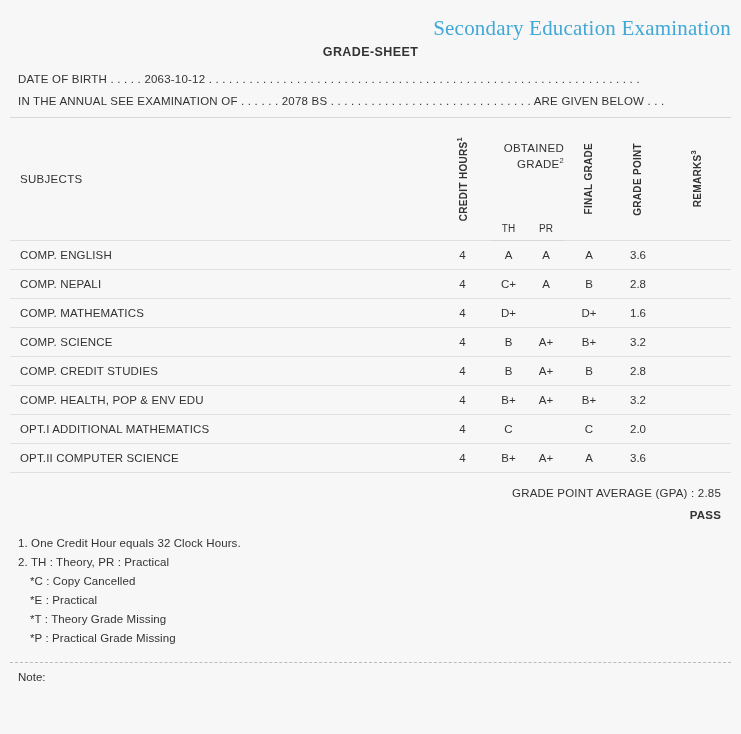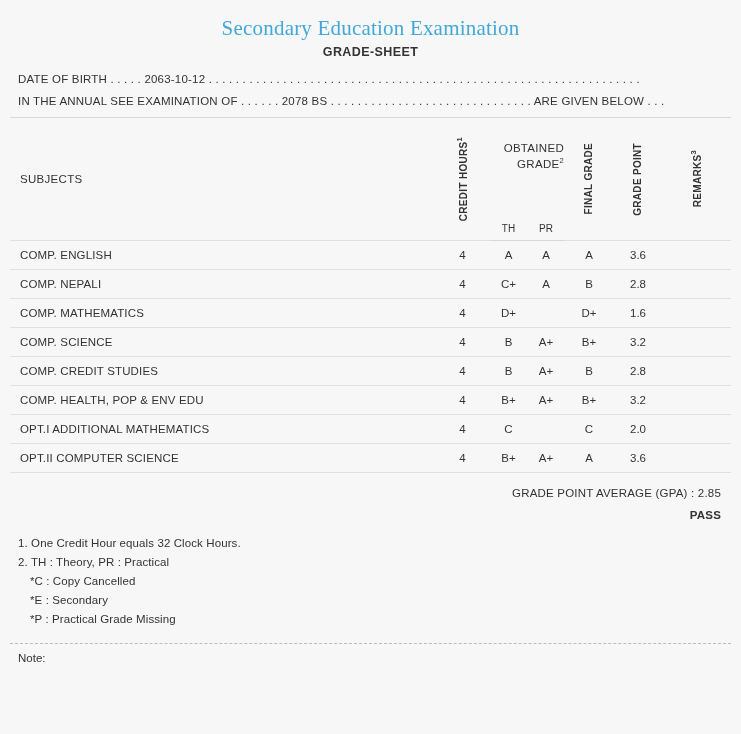--- a/index.html
+++ b/index.html
@@ -17,21 +17,21 @@
   }
   .sheet {
     width: 741px;
     height: 734px;
     background: #f7f7f7;
     box-sizing: border-box;
     padding: 0 10px;
     position: relative;
   }
   .title {
-    text-align: center;
+    text-align: right;
     color: #41a8d8;
     font-size: 21px;
     font-family: "Liberation Serif", serif;
     padding-top: 16px;
     letter-spacing: 0.2px;
   }
   .subtitle {
     text-align: center;
     font-size: 12.5px;
     font-weight: bold;
@@ -284,21 +284,22 @@
     </tbody>
   </table>
 
   <div class="gpa-line">GRADE POINT AVERAGE (GPA) : 2.85</div>
   <div class="result-line">PASS</div>
 
   <div class="notes">
     <div>1. One Credit Hour equals 32 Clock Hours.</div>
     <div>2. TH : Theory, PR : Practical</div>
     <div class="indent">*C : Copy Cancelled</div>
-    <div class="indent">*E : Secondary</div>
+    <div class="indent">*E : Practical</div>
+    <div class="indent">*T : Theory Grade Missing</div>
     <div class="indent">*P : Practical Grade Missing</div>
   </div>
 
   <div class="divider"></div>
 
   <div class="footer">
     <div class="note-label">Note:</div>
 
   </div>
 

